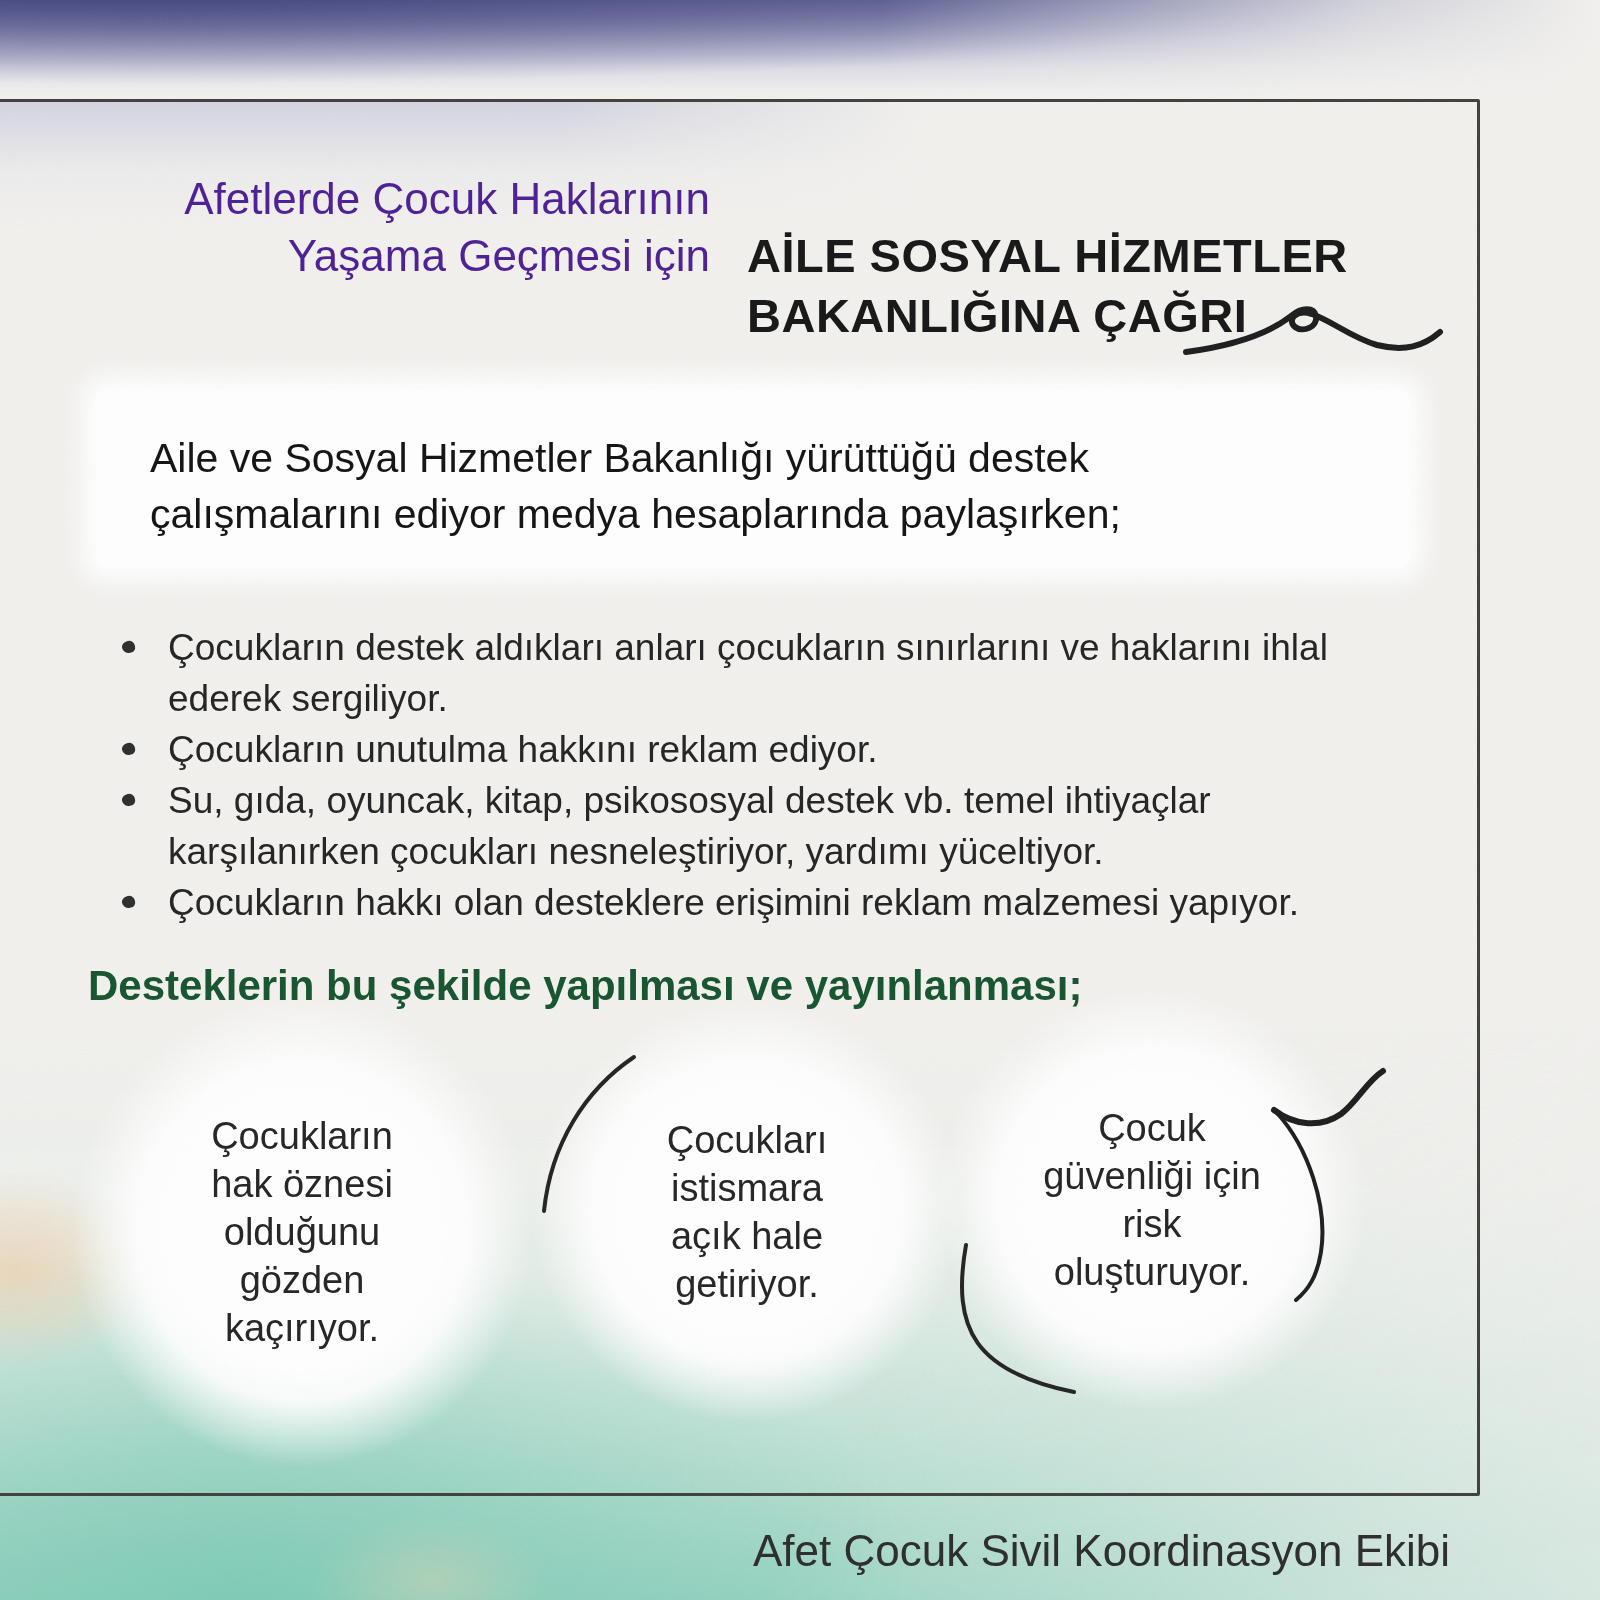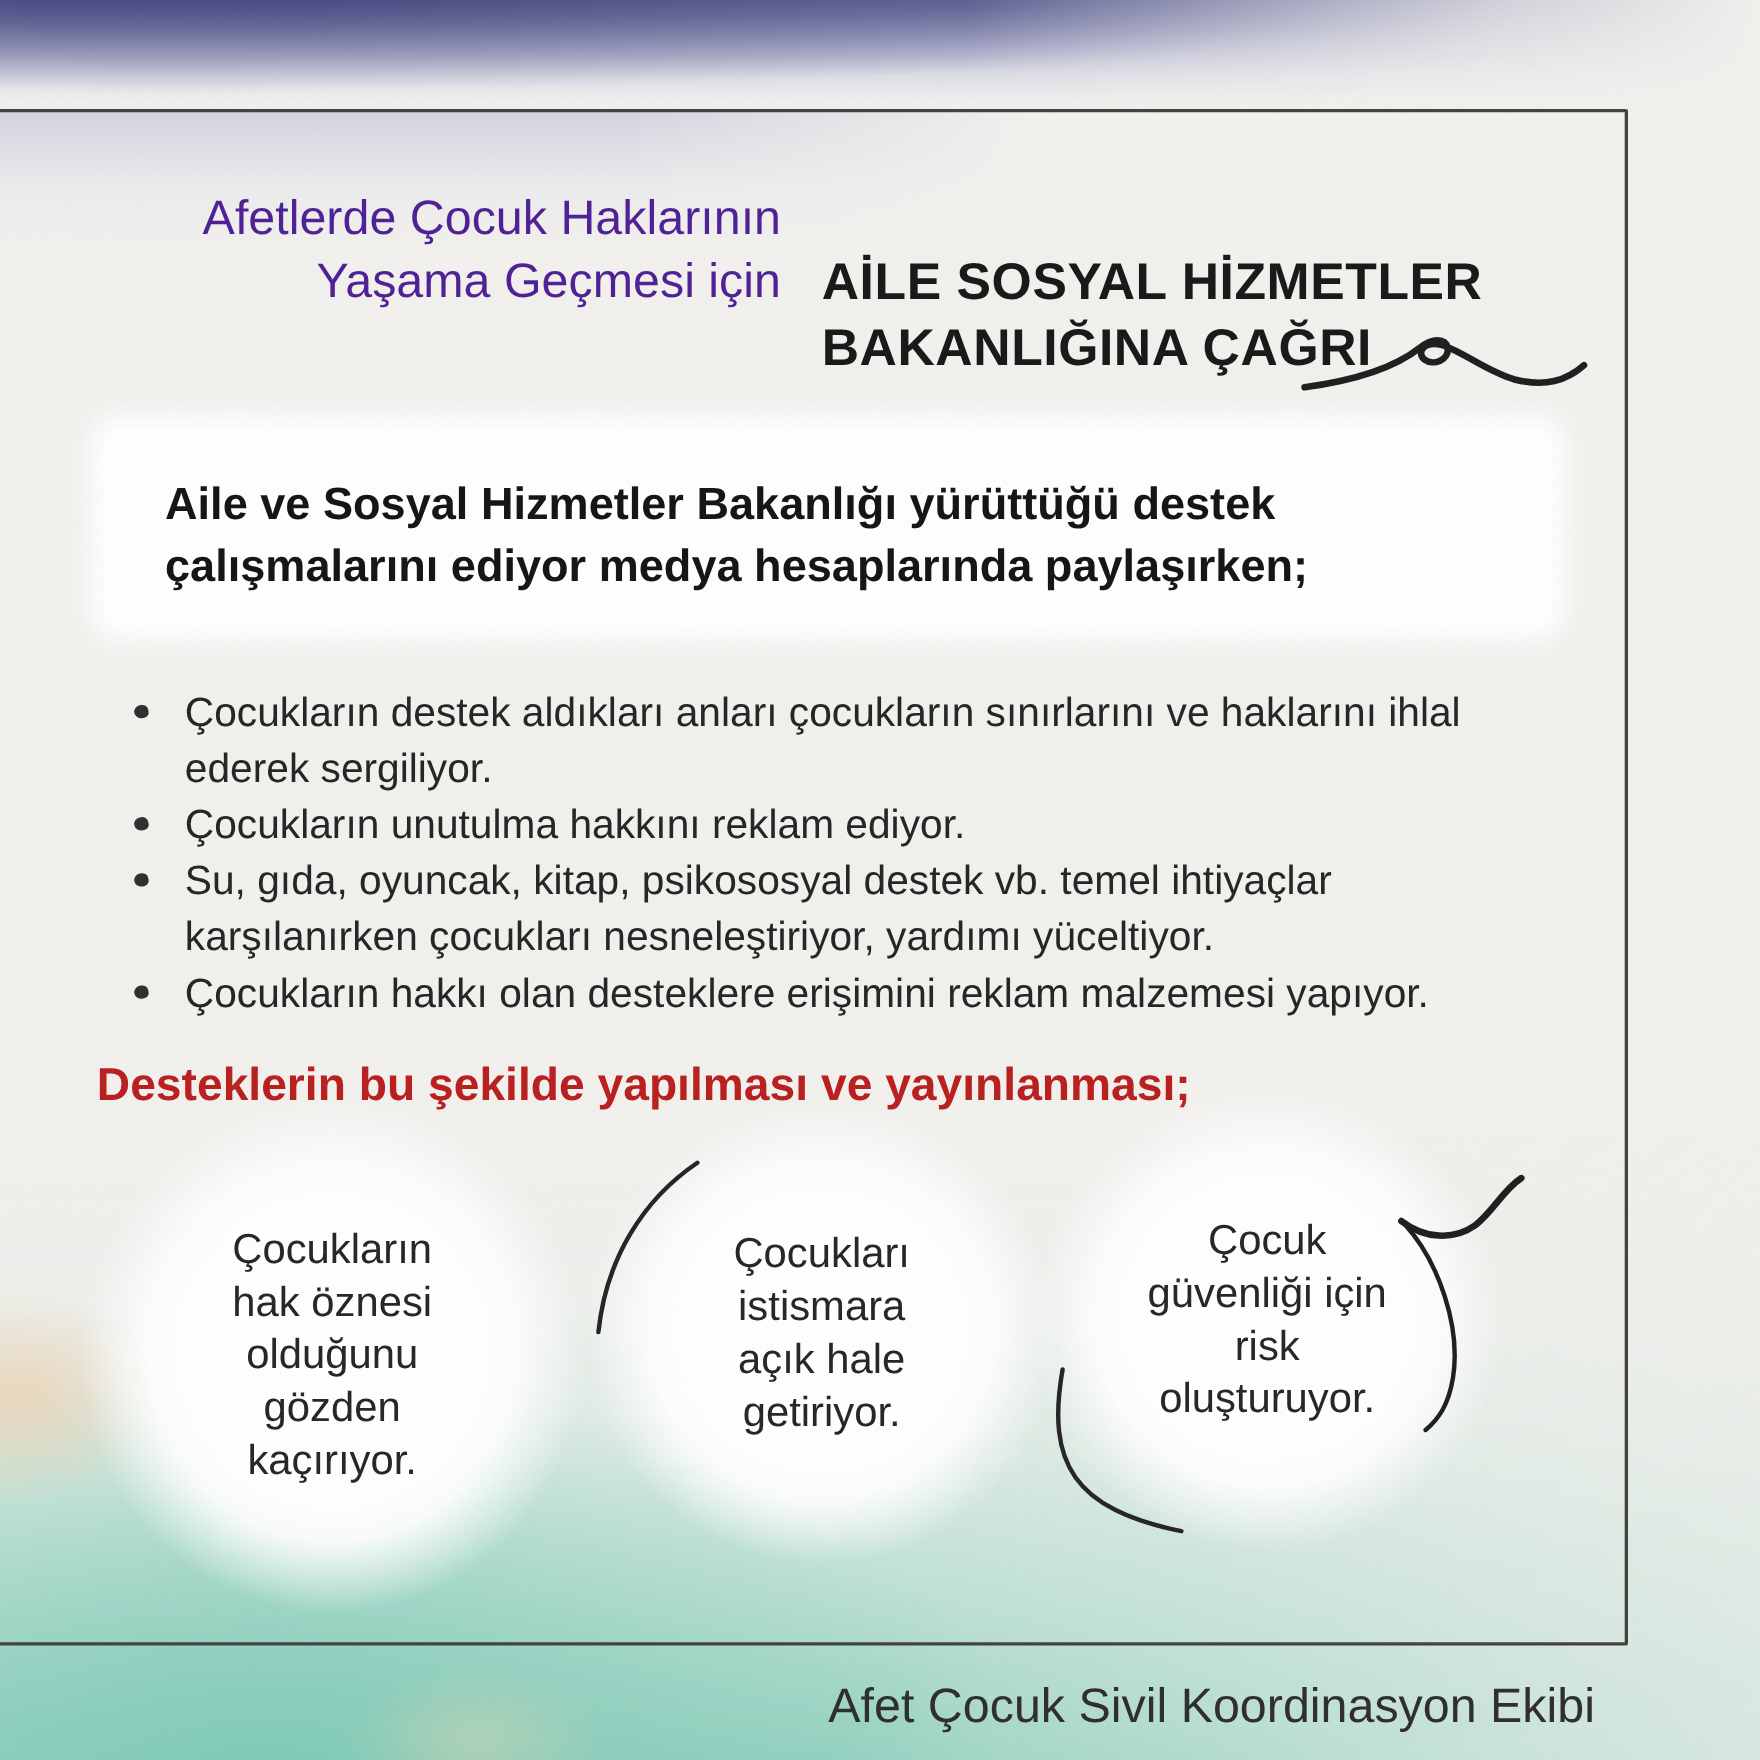--- a/index.html
+++ b/index.html
@@ -59,37 +59,37 @@
     font-size:47px;line-height:60px;font-weight:bold;letter-spacing:0.5px;color:#151515;
   }
   .title-main span{display:block;}
   
   .intro-box{
     position:absolute;left:95px;top:390px;width:1315px;height:178px;z-index:8;
     background:#ffffff;border-radius:10px;
     box-shadow:0 0 22px 14px rgba(255,255,255,0.95);
   }
   .intro-box .txt{
-    padding:40px 0 0 55px;font-size:41px;line-height:56px;font-weight:bold;color:#111;
+    padding:40px 0 0 55px;font-size:41px;line-height:56px;font-weight:normal;color:#111;
   }
   .intro-box .txt span{display:block;}
   
   .bullets{
     position:absolute;left:100px;top:606px;width:1315px;z-index:10;
     list-style:none;margin:16px;padding:0;font-size:37px;line-height:51px;color:#222;
   }
   .bullets li{position:relative;padding-left:52px;}
   .bullets li::before{
     content:'';position:absolute;left:6px;top:19px;width:13px;height:12px;
     background:#2c2c2c;border-radius:60% 55% 50% 65%;transform:rotate(-12deg);
   }
   
   .section-heading{
     position:absolute;left:88px;top:962px;width:1200px;z-index:10;
-    font-size:42px;font-weight:bold;color:#b91c1c;
+    font-size:42px;font-weight:bold;color:#14532d;
   }
   
   .bubble{
     position:absolute;z-index:9;display:flex;align-items:center;justify-content:center;
     background:radial-gradient(closest-side, #ffffff 58%, rgba(255,255,255,0.92) 72%, rgba(255,255,255,0) 100%);
     text-align:center;font-size:38px;line-height:48px;color:#232323;
   }
   .bubble .btxt{display:block;}
   .bubble-1{left:72px; top:997px; width:460px;height:470px;}
   .bubble-1 .btxt{width:240px;}

